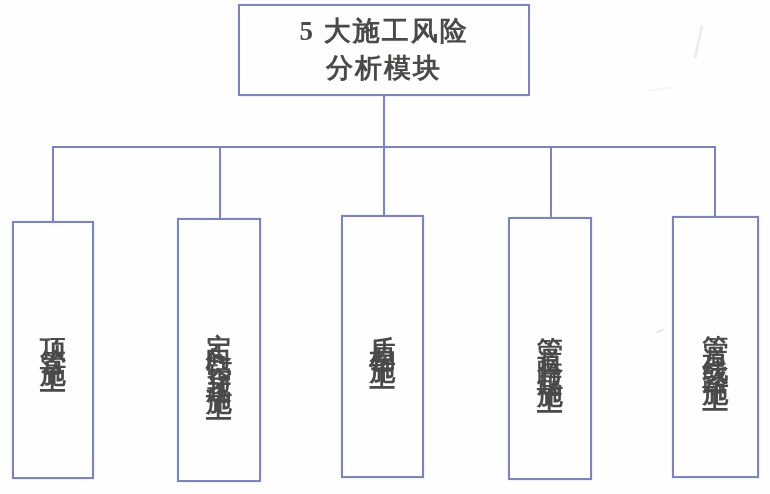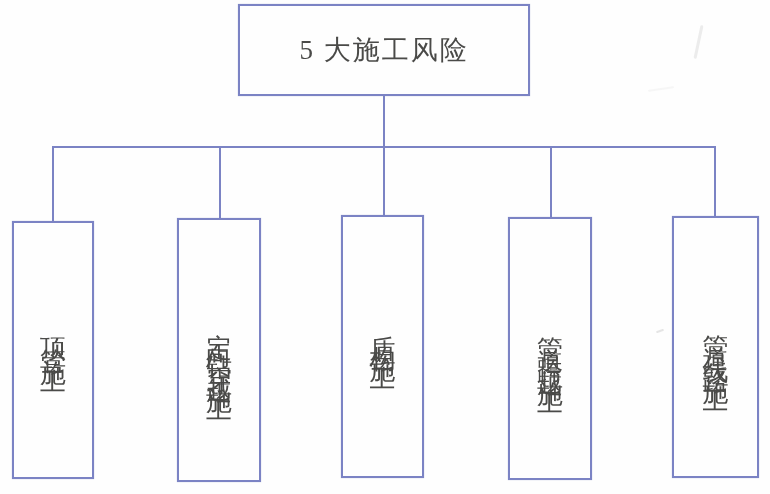--- a/index.html
+++ b/index.html
@@ -20,20 +20,21 @@
     overflow:hidden;
   }
   .node {
     position:absolute;
     border:2px solid var(--line);
     color:var(--text);
     display:flex;
     align-items:center;
     justify-content:center;
     box-shadow:0 0 1px rgba(123,131,196,.5);
+    font-weight:bold;
   }
   .root-node {
     left:238px; top:4px; width:292px; height:92px;
     flex-direction:column;
     font-size:27px;
     line-height:37px;
     letter-spacing:2px;
     text-align:center;
   }
   .leaf { font-size:26px; }
@@ -67,20 +68,21 @@
   .artifact-2 { left:656px; top:330px; width:8px; height:2px; transform:rotate(-20deg); opacity:.25; }
   .artifact-3 { left:648px; top:88px; width:26px; height:2px; transform:rotate(-8deg); opacity:.08; }
 </style>
 </head>
 <body>
 
 <div class="canvas">
 
   <div class="node root-node">
     <span>5 大施工风险</span>
+    <span>分析模块</span>
   </div>
 
   <div class="line trunk"></div>
   <div class="line rail"></div>
   <div class="line drop-1"></div>
   <div class="line drop-2"></div>
   <div class="line drop-3"></div>
   <div class="line drop-4"></div>
   <div class="line drop-5"></div>
 

